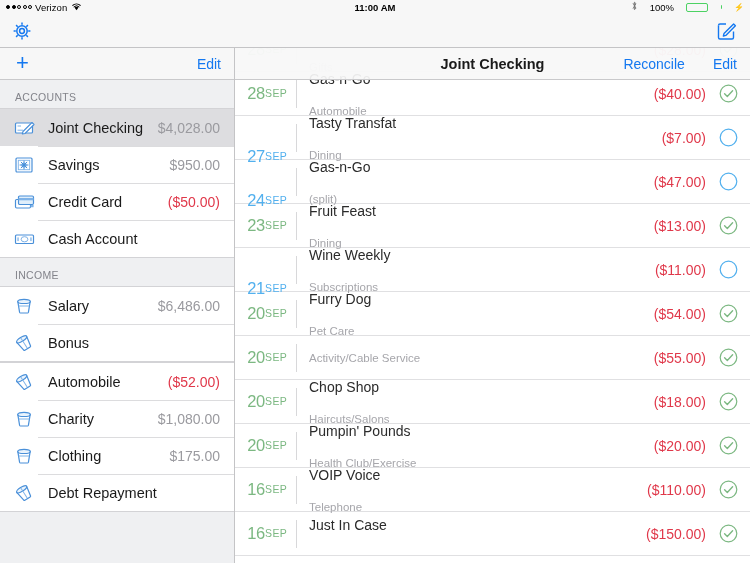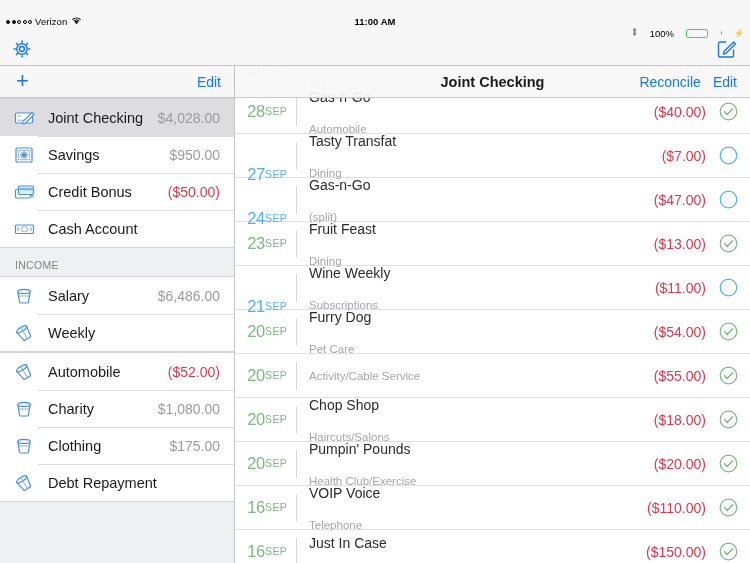--- a/index.html
+++ b/index.html
@@ -8,25 +8,24 @@
     font-family: "Liberation Sans", sans-serif;
     background: #ffffff;
     overflow: hidden;
     -webkit-font-smoothing: antialiased;
   }
 
   
   #status-bar {
     height: 14px; width: 750px;
     background: #f7f7f7;
-    display: flex; align-items: flex-start;
+    display: flex; align-items: center;
     font-size: 9.5px; color: #000;
-    padding: 16px 6px;
+    padding: 0 6px;
     position: relative;
-    flex-direction: column;
   }
   #status-left { display: flex; align-items: center; gap: 3px; }
   .dots { display: flex; align-items: center; gap: 1.5px; }
   .dot { width: 4px; height: 4px; border-radius: 50%; border: 0.8px solid #000; }
   .dot.filled { background: #000; }
   #carrier { font-size: 9.5px; letter-spacing: 0.1px; }
   #wifi-icon { margin-left: 1px; }
   #status-time {
     position: absolute; left: 0; right: 0; text-align: center;
     font-size: 9.5px; font-weight: bold; pointer-events: none;
@@ -159,21 +158,21 @@
     border-bottom: 1px solid #c9c9cb;
     display: flex; align-items: center;
     padding: 0 13px 0 14px;
     z-index: 5;
   }
   #detail-title {
     position: absolute; left: 0; right: 0; text-align: center;
     font-size: 14.5px; font-weight: bold; color: #1a1a1a;
     pointer-events: none;
   }
-  #detail-actions { margin-left: auto; display: flex; gap: 12px; z-index: 2; }
+  #detail-actions { margin-left: auto; display: flex; gap: 28px; z-index: 2; }
   #detail-actions span { font-size: 14px; color: #1478f0; }
 </style>
 </head>
 <body>
 
 <div id="status-bar">
   <div id="status-left">
     <span class="dots" id="signal-dots">
         <span class="dot filled"></span>
         <span class="dot filled"></span>
@@ -226,20 +225,21 @@
 </div>
 
 <div id="split">
 
   <div id="sidebar">
     <div id="sidebar-toolbar">
       <span id="add-btn">+</span>
       <span id="sidebar-edit">Edit</span>
     </div>
     <div id="sidebar-sections">
+        <div class="section-head">ACCOUNTS</div>
         <div class="acct-group">
           <div class="acct-row selected">
             <span class="acct-icon">
               <svg width="22" height="20" viewBox="0 0 22 20">
                 <rect x="1.5" y="5" width="17" height="10" rx="1" fill="#fff" stroke="#4a90d9" stroke-width="1.2"></rect>
                 <line x1="3.5" y1="12.2" x2="9" y2="12.2" stroke="#7fb3e8" stroke-width="1"></line>
                 <line x1="3.5" y1="8" x2="7" y2="8" stroke="#7fb3e8" stroke-width="1"></line>
                 <path d="M9 13.5 L18 4.5 L20 6.5 L11 15.5 L8.3 16 Z" fill="#fff" stroke="#4a90d9" stroke-width="1.1" stroke-linejoin="round"></path>
               </svg>
             </span>
@@ -265,21 +265,21 @@
           </div>
           <div class="acct-row">
             <span class="acct-icon">
               <svg width="22" height="20" viewBox="0 0 22 20">
                 <rect x="1.5" y="7.5" width="15" height="8.5" rx="1.2" fill="#fff" stroke="#4a90d9" stroke-width="1.2"></rect>
                 <rect x="4.5" y="4" width="15" height="8.5" rx="1.2" fill="#dfeefb" stroke="#4a90d9" stroke-width="1.2"></rect>
                 <rect x="4.5" y="6" width="15" height="2.3" fill="#7fb3e8"></rect>
                 <rect x="16.6" y="12.9" width="3" height="2.4" rx="0.5" fill="#7fb3e8"></rect>
               </svg>
             </span>
-            <span class="acct-name">Credit Bonus</span>
+            <span class="acct-name">Credit Card</span>
             <span class="acct-amt neg">($50.00)</span>
           </div>
           <div class="acct-row">
             <span class="acct-icon">
               <svg width="22" height="20" viewBox="0 0 22 20">
                 <rect x="1.5" y="6" width="18" height="8.5" rx="1" fill="#fff" stroke="#4a90d9" stroke-width="1.2"></rect>
                 <ellipse cx="10.5" cy="10.25" rx="3.4" ry="2.6" fill="none" stroke="#7fb3e8" stroke-width="1"></ellipse>
                 <rect x="3.4" y="8.4" width="1.3" height="3.7" fill="#7fb3e8"></rect>
                 <rect x="16.3" y="8.4" width="1.3" height="3.7" fill="#7fb3e8"></rect>
               </svg>
@@ -304,21 +304,21 @@
           <div class="acct-row">
             <span class="acct-icon">
               <svg width="22" height="20" viewBox="0 0 22 20">
                 <g transform="rotate(-32 10 10)">
                   <path d="M4.2 5.6 L6 16 A0.9 0.9 0 0 0 6.9 16.6 h6.2 a0.9 0.9 0 0 0 0.9 -0.6 L15.8 5.6 Z" fill="#fff" stroke="#4a90d9" stroke-width="1.2" stroke-linejoin="round"></path>
                   <ellipse cx="10" cy="5.6" rx="5.8" ry="2" fill="#eaf4fd" stroke="#4a90d9" stroke-width="1.2"></ellipse>
                   <path d="M10 4 v12" stroke="#7fb3e8" stroke-width="1"></path>
                 </g>
               </svg>
             </span>
-            <span class="acct-name">Weekly</span>
+            <span class="acct-name">Bonus</span>
             <span class="acct-amt"></span>
           </div>
         </div>
         <div class="acct-group">
           <div class="acct-row">
             <span class="acct-icon">
               <svg width="22" height="20" viewBox="0 0 22 20">
                 <g transform="rotate(-32 10 10)">
                   <path d="M4.2 5.6 L6 16 A0.9 0.9 0 0 0 6.9 16.6 h6.2 a0.9 0.9 0 0 0 0.9 -0.6 L15.8 5.6 Z" fill="#fff" stroke="#4a90d9" stroke-width="1.2" stroke-linejoin="round"></path>
                   <ellipse cx="10" cy="5.6" rx="5.8" ry="2" fill="#eaf4fd" stroke="#4a90d9" stroke-width="1.2"></ellipse>

